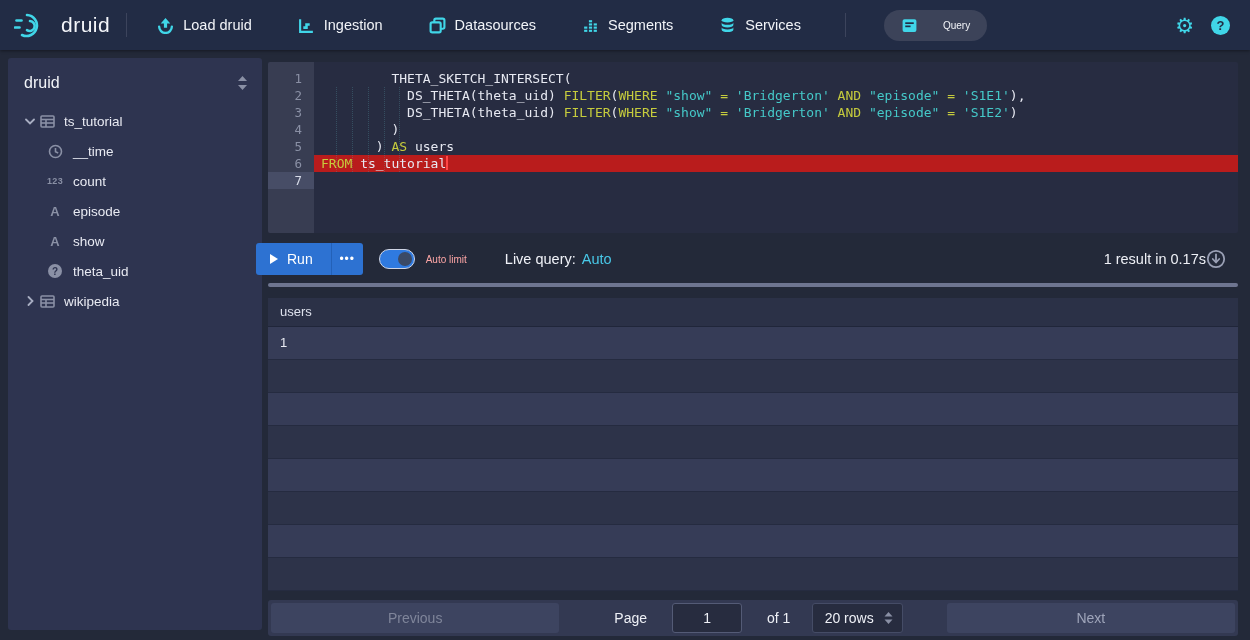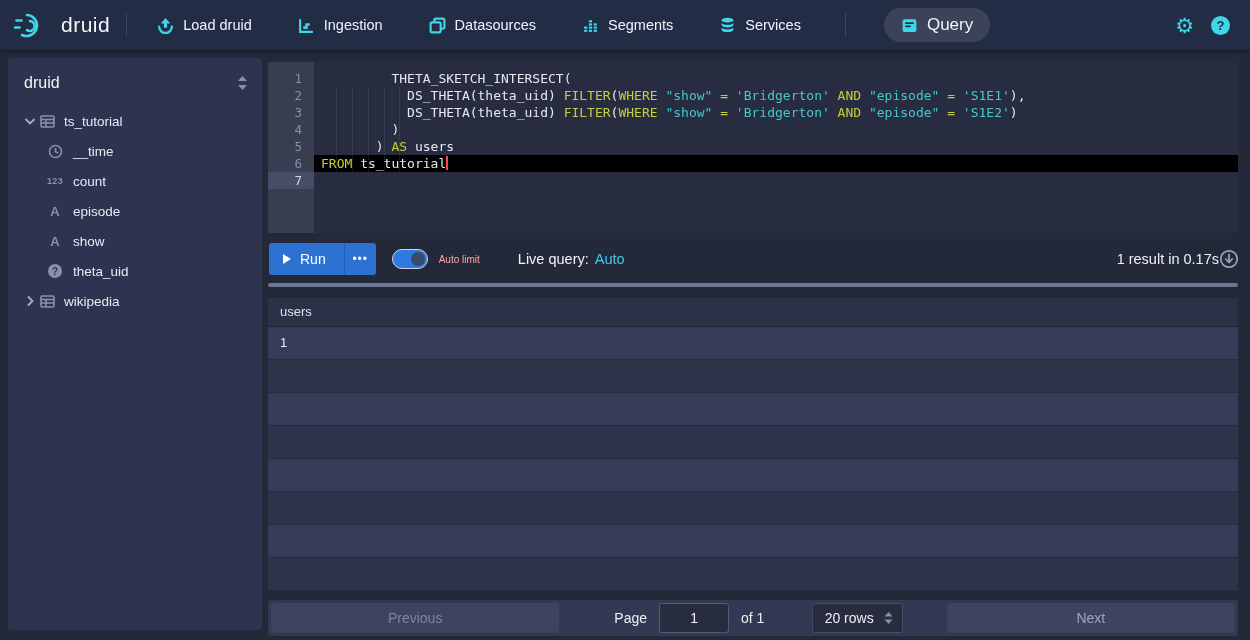--- a/index.html
+++ b/index.html
@@ -8,21 +8,21 @@
 
   
   .navbar{position:absolute;left:0;top:0;width:1250px;height:50px;background:#222c45;
     display:flex;align-items:center;padding:0 14px;box-sizing:border-box;box-shadow:0 1px 3px rgba(0,0,0,.4);}
   .brand{display:flex;align-items:center;gap:9px;}
   .brand-name{color:#f4f6fa;font-size:21px;letter-spacing:.5px;font-weight:500;}
   .nav-divider{width:1px;height:24px;background:#3c445c;margin:0 16px;}
   .nav-items{display:flex;align-items:center;gap:46px;margin-left:14px;}
   .nav-item{display:flex;align-items:center;gap:9px;color:#f2f4f8;font-size:14.5px;cursor:pointer;}
   .nav-item .nicon{display:flex;align-items:center;}
-  .nav-pill{display:flex;align-items:center;gap:9px;color:#f2f4f8;font-size:17px;
+  .nav-pill{display:flex;align-items:center;gap:25px;color:#f2f4f8;font-size:10px;
     background:#3c4359;border-radius:17px;padding:7px 17px;margin-left:22px;cursor:pointer;}
   .nav-right{margin-left:auto;display:flex;align-items:center;gap:17px;padding-right:6px;}
   .gear{color:#40d6e8;font-size:21px;line-height:1;cursor:pointer;}
   .help-circle{width:19px;height:19px;border-radius:50%;background:#40d6e8;color:#222c45;
     font-weight:bold;font-size:13px;display:flex;align-items:center;justify-content:center;cursor:pointer;}
 
   
   .sidebar{position:absolute;left:8px;top:58px;width:254px;height:572px;background:#2e3450;
     border-radius:3px;box-sizing:border-box;}
   .sidebar-header{display:flex;align-items:center;justify-content:space-between;
@@ -40,30 +40,30 @@
 
   
   .editor{position:absolute;left:268px;top:62px;width:970px;height:171px;background:#272c41;
     border-radius:2px;display:flex;overflow:hidden;font-family:"DejaVu Sans Mono",monospace;}
   .gutter{width:46px;background:#383d52;padding-top:8px;box-sizing:border-box;}
   .gut-line{height:17px;line-height:17px;text-align:right;padding-right:12px;
     color:#8a90a5;font-size:12.5px;}
   .gut-line.active{background:#474d66;color:#d7dbe8;}
   .code-wrap{flex:1;padding-top:8px;position:relative;}
   .code-line{height:17px;line-height:17px;font-size:13px;white-space:pre;padding-left:7px;}
-  .code-line.active{background:#000000;}
+  .code-line.active{background:#b91c1c;}
   .tok-p{color:#e7e9f2;}
   .tok-k{color:#c6cc3d;}
   .tok-s{color:#45c9c9;}
   .cursor{display:inline-block;width:2px;height:14px;background:#ff4646;vertical-align:-2px;}
   .guides{position:absolute;left:0;top:25px;height:85px;pointer-events:none;}
   .guide{position:absolute;top:0;height:100%;border-left:1px dotted rgba(90,170,180,.28);}
 
   
-  .runbar{position:absolute;left:269px;top:242px;width:970px;height:34px;
+  .runbar{position:absolute;left:256px;top:242px;width:970px;height:34px;
     display:flex;align-items:center;}
   .run-btn{height:32px;background:#2d72d2;border:none;border-radius:3px 0 0 3px;color:#fff;
     font-size:14px;font-family:inherit;display:flex;align-items:center;gap:9px;padding:0 18px 0 14px;cursor:pointer;}
   .play{width:0;height:0;border-left:8px solid #fff;border-top:5px solid transparent;border-bottom:5px solid transparent;}
   .more-btn{height:32px;width:32px;background:#2d72d2;border:none;border-left:1px solid #2361b8;
     border-radius:0 3px 3px 0;color:#fff;font-size:12px;letter-spacing:1px;cursor:pointer;
     display:flex;align-items:center;justify-content:center;}
   .switch{margin-left:16px;width:34px;height:18px;border-radius:10px;background:#2f7ae0;
     border:1px solid #cfd5e4;position:relative;cursor:pointer;}
   .knob{position:absolute;right:2px;top:2px;width:14px;height:14px;border-radius:50%;background:#3b4a66;}
@@ -88,21 +88,21 @@
 
   
   .pagination{position:absolute;left:268px;top:600px;width:970px;height:36px;background:#333952;
     border-radius:3px;display:flex;align-items:center;box-sizing:border-box;padding:3px;}
   .pg-section{flex:1;display:flex;align-items:center;height:30px;}
   .pg-btn{width:100%;height:30px;border:none;border-radius:3px;background:#3d4460;
     font-size:14px;font-family:inherit;cursor:default;}
   .pg-btn.prev{color:#7f859a;}
   .pg-btn.next{color:#9fa5ba;}
   .pg-center{justify-content:space-between;padding:0 44px 0 55px;box-sizing:border-box;}
-  .page-group{display:flex;align-items:center;gap:12px;color:#eef0f6;font-size:14px;}
+  .page-group{display:flex;align-items:center;gap:25px;color:#eef0f6;font-size:14px;}
   .page-input{width:64px;height:26px;background:#272c3f;border:1px solid #545b76;border-radius:3px;
     color:#eef0f6;text-align:center;font-size:14px;font-family:inherit;}
   .rows-select{display:flex;align-items:center;gap:10px;background:#272c3f;border:1px solid #454c66;
     border-radius:3px;height:28px;padding:0 9px 0 12px;color:#eef0f6;font-size:14px;cursor:pointer;}
 
   svg{display:block;}
 </style>
 </head>
 <body>
 

